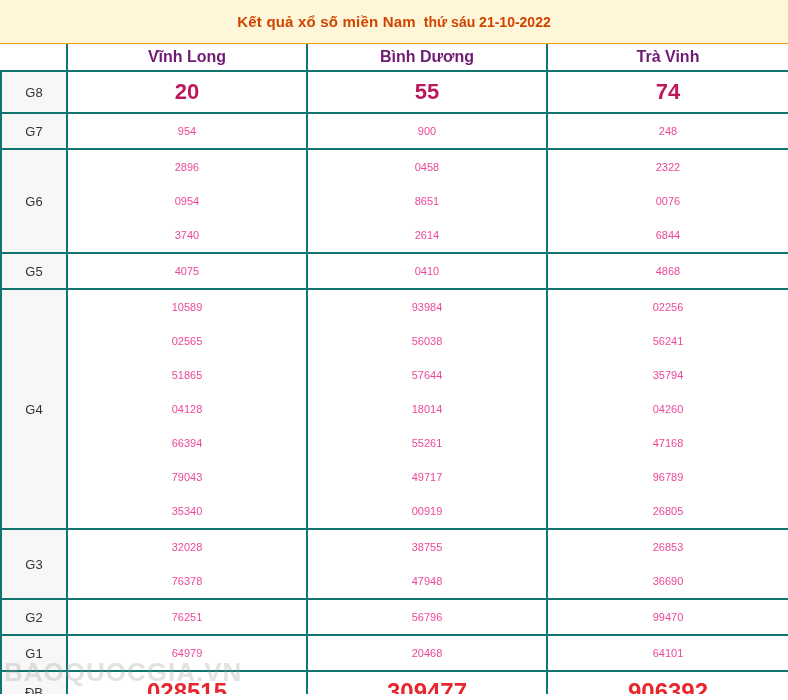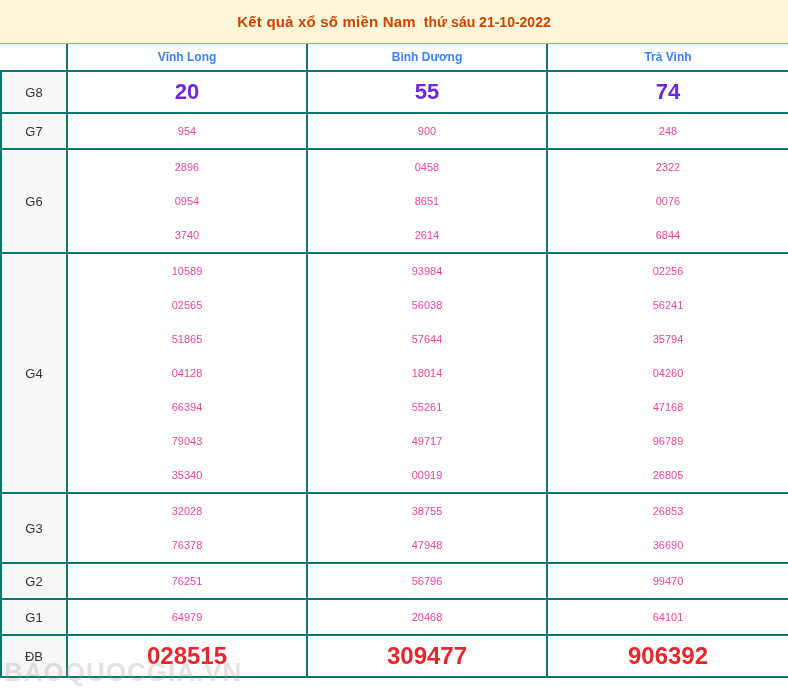--- a/index.html
+++ b/index.html
@@ -51,23 +51,23 @@
 
   table.results th, table.results td {
     border: 2px solid #0f766e;
     text-align: center;
     vertical-align: middle;
     padding: 0;
   }
   table.results tr.head th {
     height: 26px;
     background: #ffffff;
-    font-size: 12px;
-    font-weight: bold;
-    color: #3b82f6;
+    font-size: 16px;
+    font-weight: bold;
+    color: #701a75;
     border-top: none;
   }
   table.results tr.head th.corner {
     border-left: none;
   }
   .label-cell {
     background: #f7f7f7;
     font-size: 13px;
     color: #333333;
     font-weight: normal;
@@ -75,21 +75,21 @@
   }
   .num {
     font-size: 11px;
     color: #ec4899;
     line-height: 34px;
     white-space: nowrap;
   }
   .num.big {
     font-size: 22px;
     font-weight: bold;
-    color: #6d28d9;
+    color: #be185d;
     line-height: 40px;
     text-align: center;
   }
   .num.db {
     font-size: 24px;
     font-weight: bold;
     color: #e8262d;
     line-height: 40px;
   }
   .stack {
@@ -208,20 +208,38 @@
         </td>
         <td>
           <div class="stack">
             <div class="num">2322</div>
             <div class="num">0076</div>
             <div class="num">6844</div>
           </div>
         </td>
       </tr>
 
+      <tr class="row-g5">
+        <td class="label-cell">G5</td>
+        <td>
+          <div class="stack">
+            <div class="num">4075</div>
+          </div>
+        </td>
+        <td>
+          <div class="stack">
+            <div class="num">0410</div>
+          </div>
+        </td>
+        <td>
+          <div class="stack">
+            <div class="num">4868</div>
+          </div>
+        </td>
+      </tr>
 
       <tr class="row-g4">
         <td class="label-cell">G4</td>
         <td>
           <div class="stack">
             <div class="num">10589</div>
             <div class="num">02565</div>
             <div class="num">51865</div>
             <div class="num">04128</div>
             <div class="num">66394</div>

